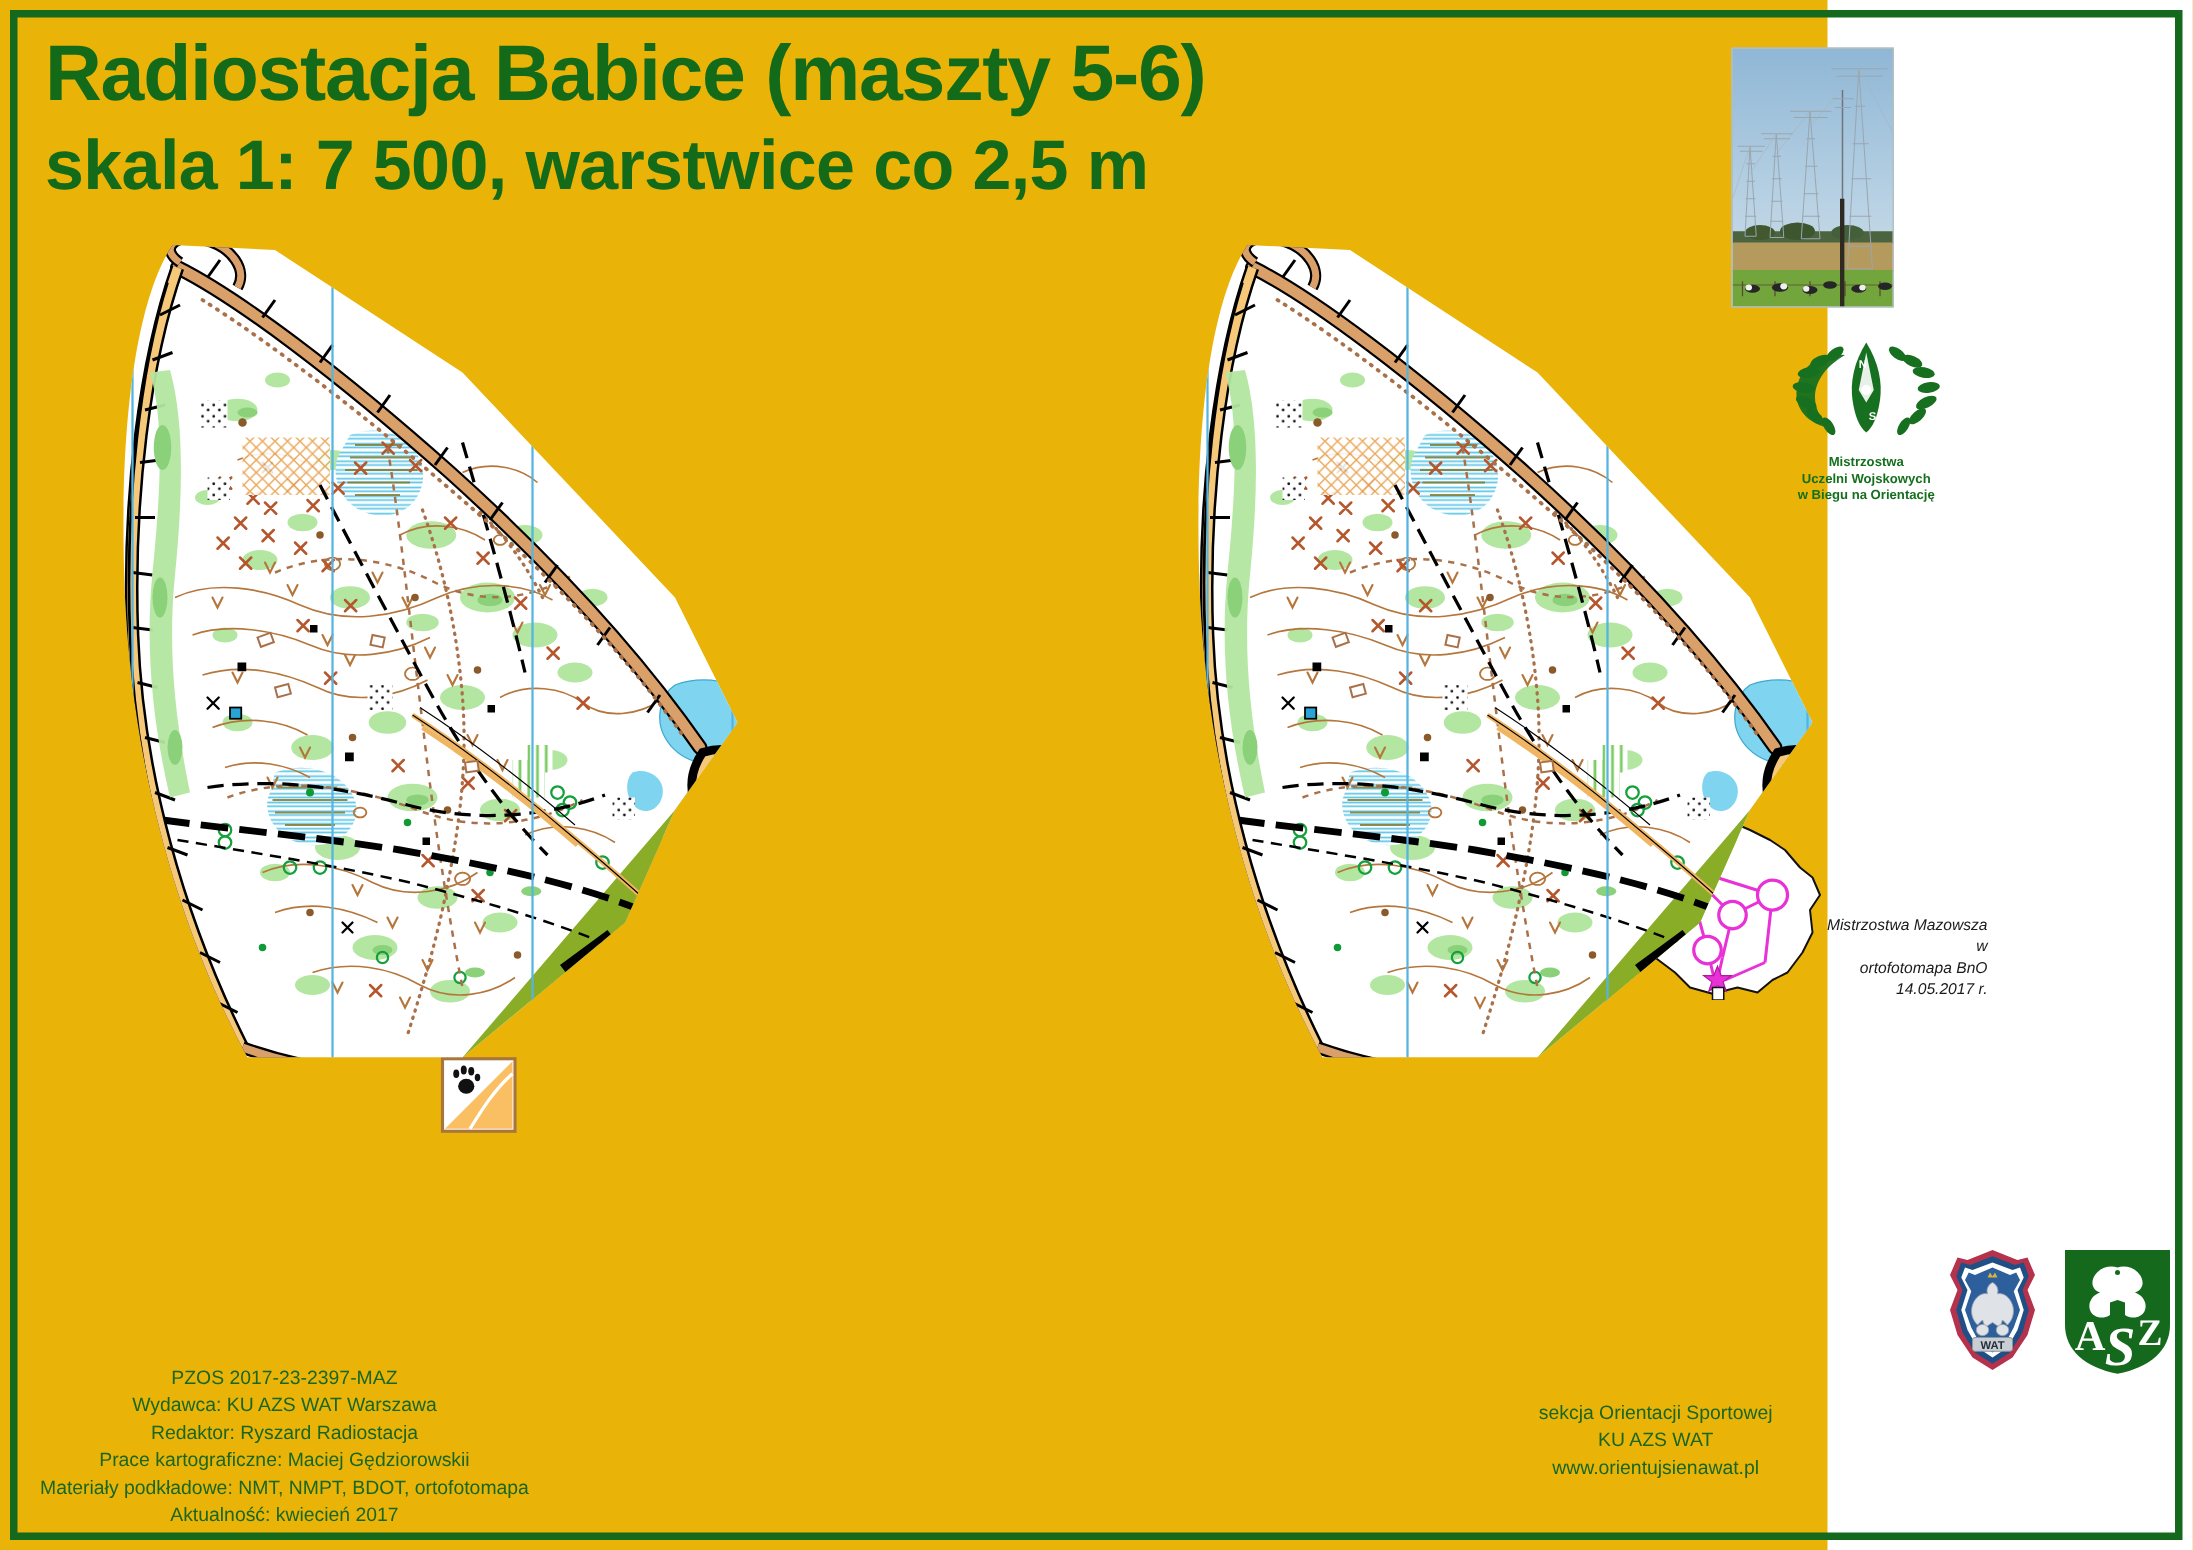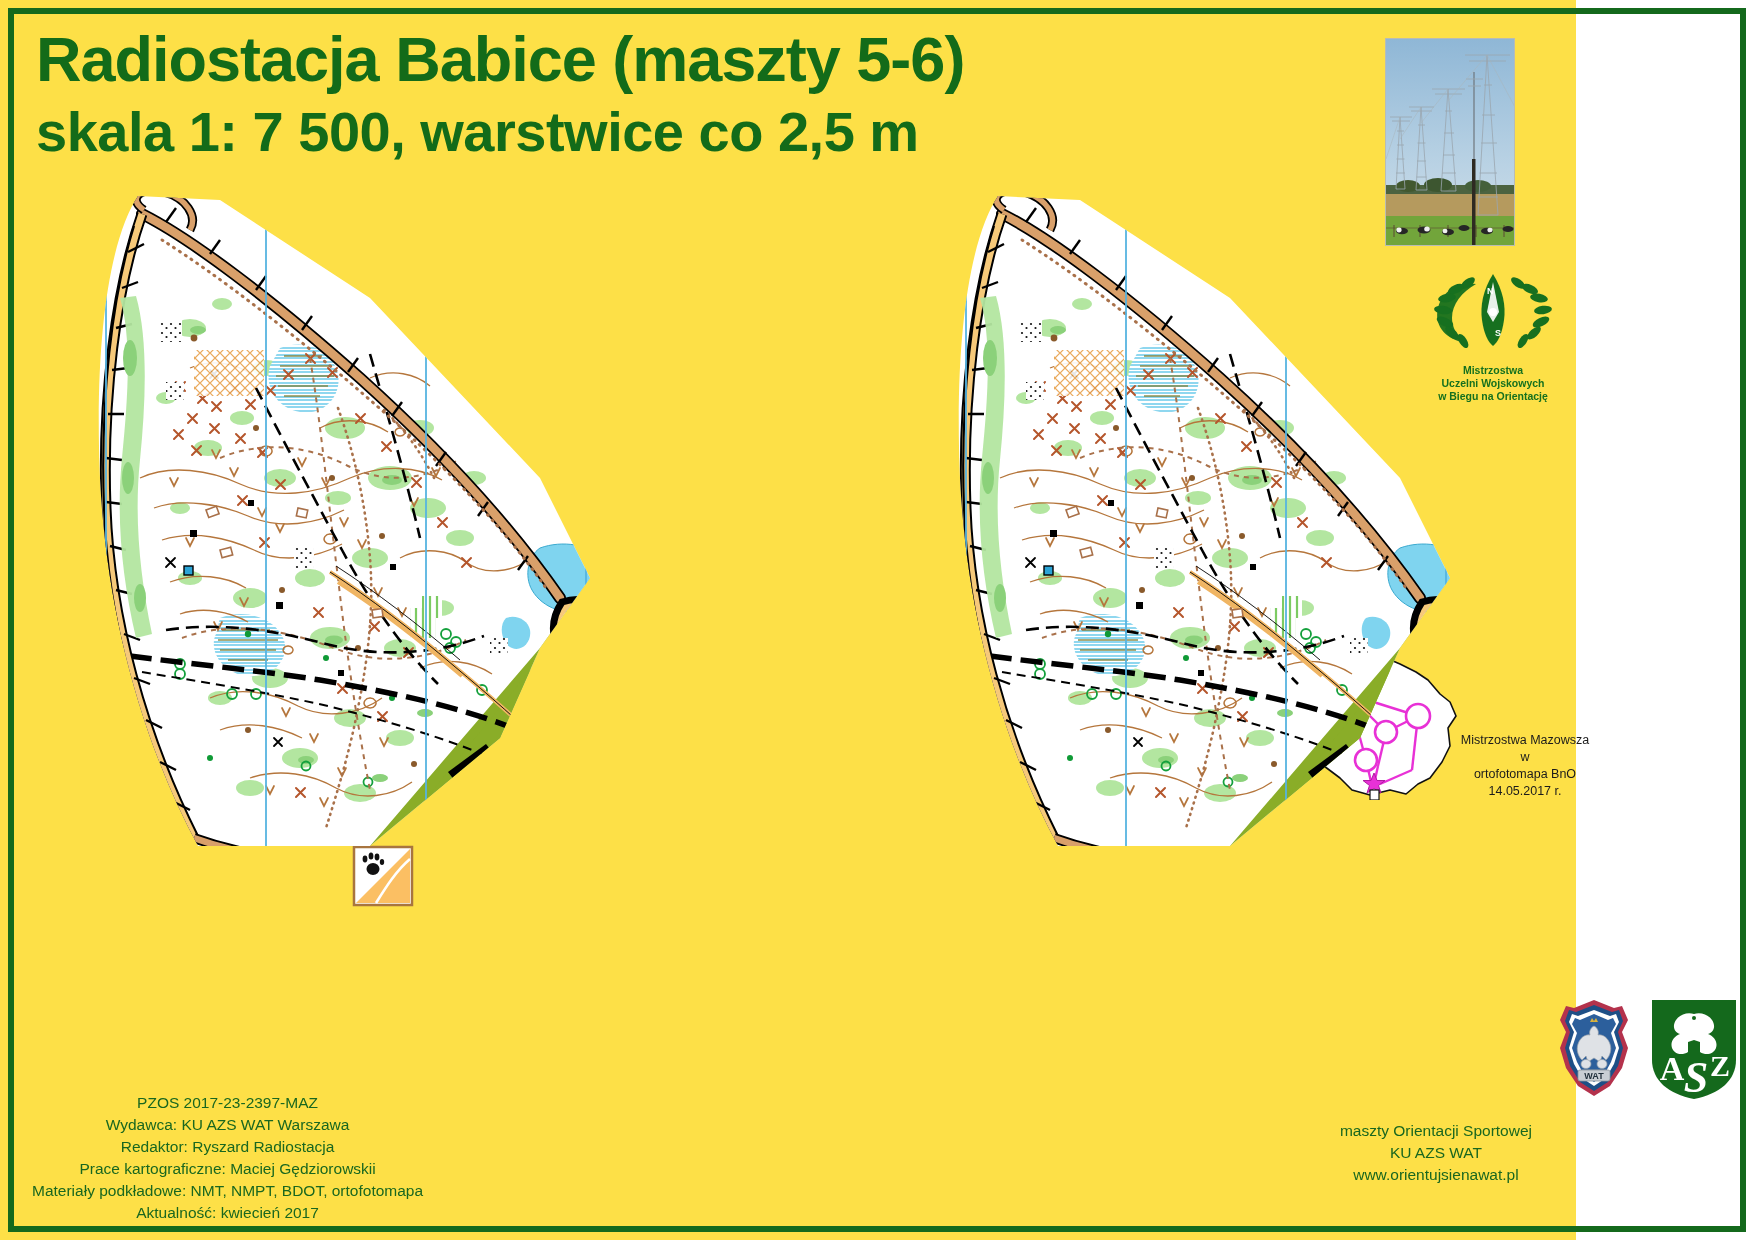--- a/index.html
+++ b/index.html
@@ -7,23 +7,23 @@
   html, body {
     margin: 0; padding: 0;
     width: 1754px; height: 1240px;
     background: #ffffff;
     font-family: "Liberation Sans", sans-serif;
     overflow: hidden;
   }
 
   #page {
     position: relative;
-    width: 1576px;
+    width: 1462px;
     height: 1240px;
-    background: #fde047;
+    background: #eab308;
   }
 
   
   #border-frame {
     position: absolute;
     left: 8px; top: 8px;
     width: 1738px; height: 1224px;
     border: 6px solid #14691c;
     pointer-events: none;
   }
@@ -85,22 +85,23 @@
     position: absolute;
     left: 1300px; top: 650px;
     width: 280px; height: 170px;
   }
   #mazowsze-shape { position:absolute; left:0; top:0; width:165px; height:150px; }
   #mazowsze-caption {
     position: absolute;
     left: 160px; top: 82px;
     width: 130px;
     font-size: 12.5px;
+    font-style: italic;
     color: #1b1b1b;
-    text-align: center;
+    text-align: right;
     line-height: 1.35;
   }
 
   
   #logo-row {
     position: absolute;
     left: 1556px; top: 988px;
     width: 250px; height: 120px;
     display: flex;
     align-items: center;
@@ -346,21 +347,21 @@
   <div id="credits-left">
     <div>PZOS 2017-23-2397-MAZ</div>
     <div>Wydawca: KU AZS WAT Warszawa</div>
     <div>Redaktor: Ryszard Radiostacja</div>
     <div>Prace kartograficzne: Maciej Gędziorowskii</div>
     <div>Materiały podkładowe: NMT, NMPT, BDOT, ortofotomapa</div>
     <div>Aktualność: kwiecień 2017</div>
   </div>
 
   <div id="credits-right">
-    <div>maszty Orientacji Sportowej</div>
+    <div>sekcja Orientacji Sportowej</div>
     <div>KU AZS WAT</div>
     <div>www.orientujsienawat.pl</div>
   </div>
 
   <div id="paw-legend">
     <svg width="62" height="62" viewBox="0 0 62 62">
       <rect x="2" y="2" width="58" height="58" fill="#ffffff" stroke="#a8753f" stroke-width="2.5"></rect>
       <path d="M4 58 L58 4 L58 58 Z" fill="#fbbf63"></path>
       <path d="M24 58 C34 42 44 26 58 14" stroke="#ffffff" stroke-width="2.6" fill="none"></path>
       <g fill="#111111">

